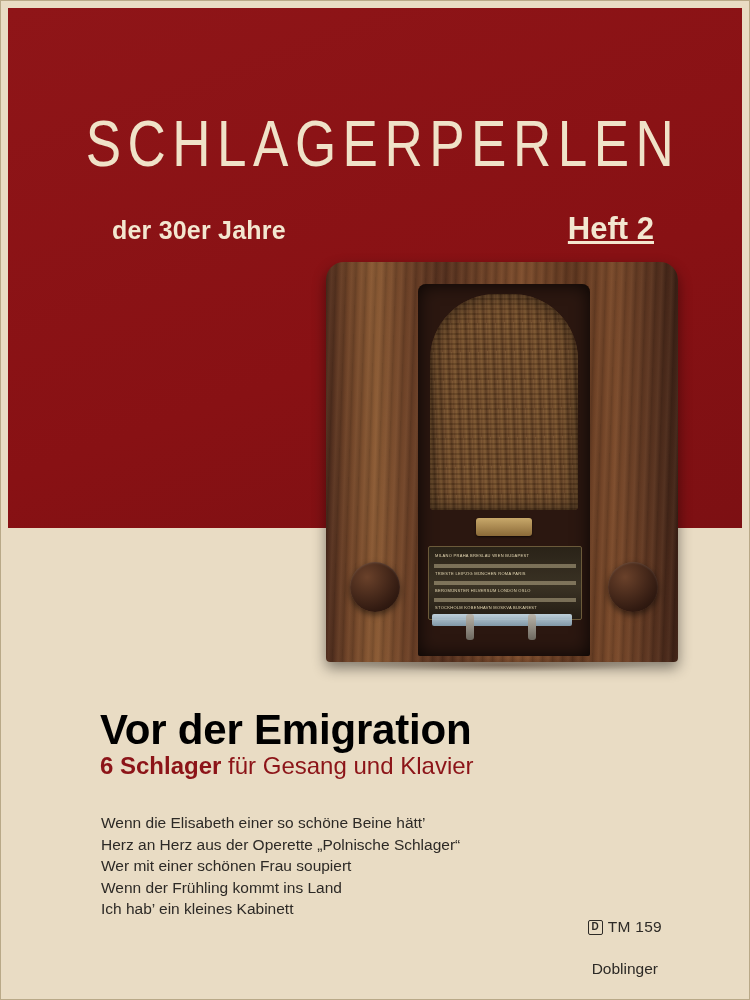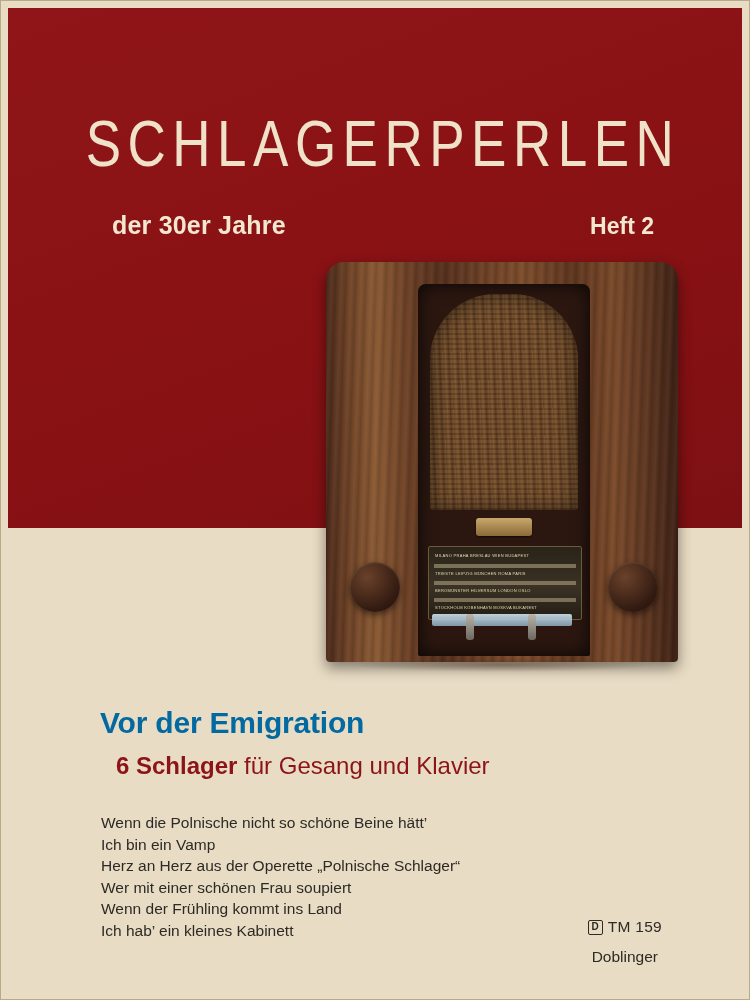--- a/index.html
+++ b/index.html
@@ -80,22 +80,23 @@
     align-items: baseline;
     color: #f3e7d0;
     margin-top: 21px;
   }
   .subtitle-left {
     font-size: 25px;
     font-weight: bold;
     letter-spacing: 0.2px;
   }
   .subtitle-right {
-    font-size: 23px;
+    font-size: 31px;
     font-weight: bold;
+    text-decoration: underline;
   }
 
   
   .radio {
     position: absolute;
     left: 318px;
     top: 262px;
     width: 370px;
     height: 408px;
   }
@@ -260,33 +261,32 @@
     width: 310px;
     height: 14px;
     background: radial-gradient(ellipse at center, rgba(60,30,15,.35), rgba(60,30,15,0) 70%);
   }
 
   
   .work-title {
     position: absolute;
     left: 100px;
     top: 706px;
-    color: #0369a1;
-    font-size: 30px;
+    color: #000000;
+    font-size: 42px;
     font-weight: bold;
     letter-spacing: -0.2px;
   }
   .work-sub {
     position: absolute;
     left: 100px;
     top: 752px;
     color: #8c1418;
     font-size: 24px;
     font-weight: normal;
-    margin-left: 16px;
   }
   .work-sub b { font-weight: bold; }
 
   .piece-list {
     position: absolute;
     left: 101px;
     top: 812px;
     width: 520px;
     color: #2d2a26;
     font-size: 15.5px;
@@ -315,21 +315,21 @@
     width: 13px;
     height: 13px;
     border: 1px solid #2d2a26;
     border-radius: 2px;
     font-size: 10px;
     line-height: 12px;
     text-align: center;
     font-weight: bold;
   }
   .pub-name {
-    margin-top: 12px;
+    margin-top: 24px;
     font-size: 15.5px;
   }
 </style>
 </head>
 <body>
 
 <div id="cover">
 
   <div class="top-band">
 
@@ -372,22 +372,21 @@
     <div class="radio-shadow"></div>
   </div>
 
   <div class="work-title">Vor der Emigration</div>
 
   <div class="work-sub">
     <b>6 Schlager</b><span> für Gesang und Klavier</span>
   </div>
 
   <div class="piece-list">
-    <div>Wenn die Polnische nicht so schöne Beine hätt’</div>
-    <div>Ich bin ein Vamp</div>
+    <div>Wenn die Elisabeth einer so schöne Beine hätt’</div>
     <div>Herz an Herz aus der Operette „Polnische Schlager“</div>
     <div>Wer mit einer schönen Frau soupiert</div>
     <div>Wenn der Frühling kommt ins Land</div>
     <div>Ich hab’ ein kleines Kabinett</div>
   </div>
 
   <div class="pub-block">
     <div class="pub-code">
       <span class="pub-mark">D</span>
       <span>TM 159</span>

